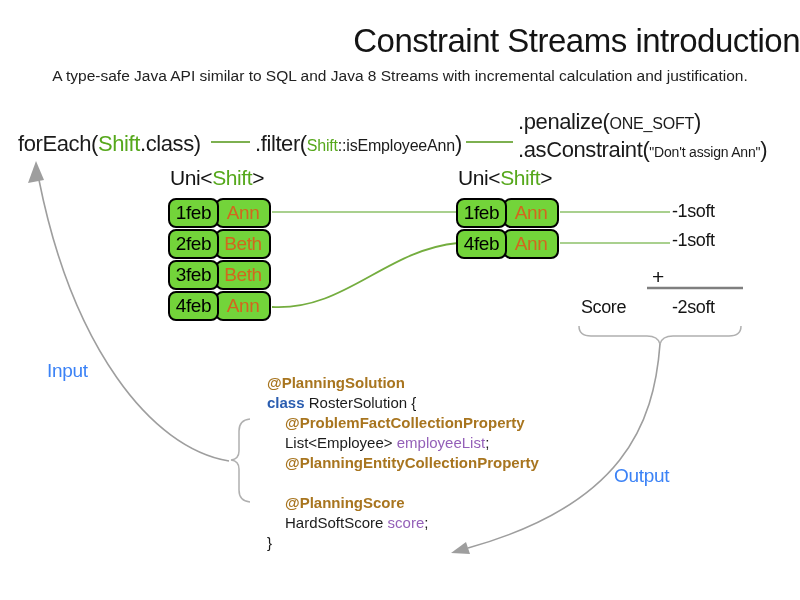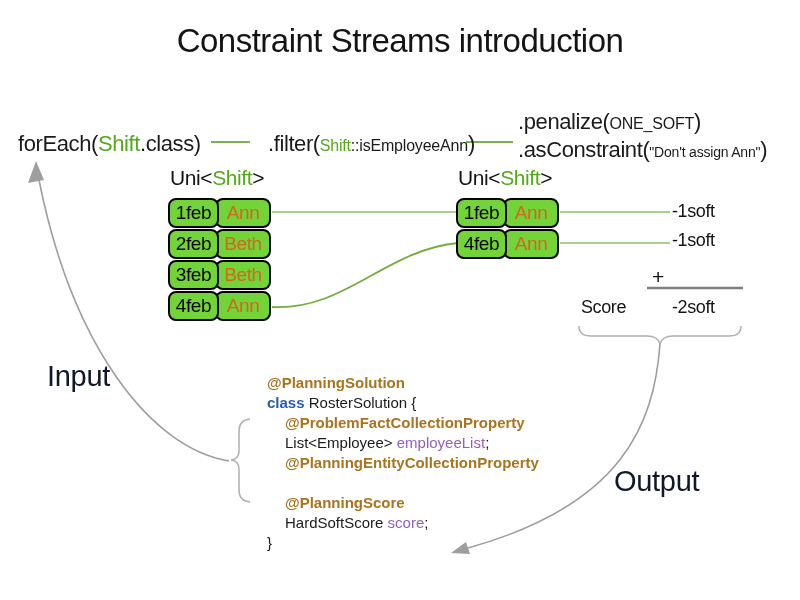--- a/index.html
+++ b/index.html
@@ -1,41 +1,41 @@
 <!DOCTYPE html>
 <html><head>
 <meta charset="utf-8">
 <style>
   html,body{margin:0;padding:0;background:#ffffff;}
   .canvas{position:relative;width:800px;height:600px;background:#ffffff;
           font-family:"Liberation Sans",sans-serif;color:#1b1b1b;overflow:hidden;}
   .abs{position:absolute;white-space:nowrap;}
   .overlay{position:absolute;left:0;top:0;width:800px;height:600px;pointer-events:none;}
 
-  .title{left:0;top:22px;width:800px;text-align:center;font-size:33px;color:#141414;letter-spacing:-0.5px;}
+  .title{left:0;top:22px;width:800px;text-align:right;font-size:33px;color:#141414;letter-spacing:-0.5px;}
   .subtitle{left:0;top:67px;width:800px;text-align:center;font-size:15.5px;color:#222;}
 
   .pipe{font-size:22px;letter-spacing:-0.4px;}
   .pipe .sm{font-size:16px;letter-spacing:-0.2px;}
   .pipe .xs{font-size:14px;letter-spacing:-0.2px;}
   .green{color:#56a81c;}
 
   .unilabel{font-size:21px;letter-spacing:-0.4px;color:#141414;}
 
   .stream{position:absolute;}
   .srow{display:flex;align-items:center;margin-bottom:1px;}
   .cell{height:26px;border:2px solid #000;border-radius:8px;background:#73d43a;
         display:flex;align-items:center;justify-content:center;font-size:19px;letter-spacing:-0.4px;}
   .cell.date{width:47px;color:#000;position:relative;z-index:2;}
   .cell.emp{width:52px;color:#d2671e;margin-left:-4px;z-index:1;}
 
   .scoretext{font-size:18px;letter-spacing:-0.4px;color:#141414;}
   .plus{font-size:21px;color:#141414;}
 
-  .flowlabel{font-size:29px;color:#0f172a;letter-spacing:-0.3px;}
+  .flowlabel{font-size:19px;color:#3b82f6;letter-spacing:-0.3px;}
 
   .code{position:absolute;left:267px;top:373px;font-size:15px;line-height:20px;color:#1b1b1b;}
   .cline{white-space:pre;height:20px;}
   .cline.ind{padding-left:18px;}
   .cline.spacer{height:20px;}
   .ann{color:#a8751f;font-weight:bold;}
   .kw{color:#2a5db0;font-weight:bold;}
   .fld{color:#9460b8;}
   .grn{color:#56a81c;}
 </style>
@@ -62,24 +62,25 @@
     <path d="M 250 419 Q 239 420 239 431 L 239 451 Q 239 459 231 460 Q 239 461 239 469 L 239 490 Q 239 501 250 502" stroke="#b0b0b0" stroke-width="1.5" fill="none"></path>
 
     <path d="M 229 461 C 150 448 72 345 39 180" stroke="#9e9e9e" stroke-width="1.6" fill="none"></path>
     <polygon points="36,161 28,183 44,180" fill="#9e9e9e"></polygon>
 
     <path d="M 660 344 C 654 425 622 505 468 548" stroke="#9e9e9e" stroke-width="1.6" fill="none"></path>
     <polygon points="451,553 466,542 470,554" fill="#9e9e9e"></polygon>
   </svg>
 
   <div class="abs title">Constraint Streams introduction</div>
+  <div class="abs subtitle">A type-safe Java API similar to SQL and Java 8 Streams with incremental calculation and justification.</div>
 
   <div class="abs pipe" style="left:18px;top:131px;"><span>forEach(</span><span class="green">Shift</span><span>.class)</span></div>
 
-  <div class="abs pipe" style="left:268px;top:131px;"><span>.filter(</span><span class="sm green">Shift</span><span class="sm">::isEmployeeAnn</span><span>)</span></div>
+  <div class="abs pipe" style="left:255px;top:131px;"><span>.filter(</span><span class="sm green">Shift</span><span class="sm">::isEmployeeAnn</span><span>)</span></div>
 
   <div class="abs pipe" style="left:518px;top:109px;"><span>.penalize(</span><span class="sm">ONE_SOFT</span><span>)</span></div>
 
   <div class="abs pipe" style="left:518px;top:137px;"><span>.asConstraint(</span><span class="xs">"Don't assign Ann"</span><span>)</span></div>
 
   <div class="abs unilabel" style="left:170px;top:166px;"><span>Uni&lt;</span><span class="green">Shift</span><span>&gt;</span></div>
 
   <div class="stream" style="left:168px;top:198px;">
     <div class="srow">
       <div class="cell date">1feb</div>

